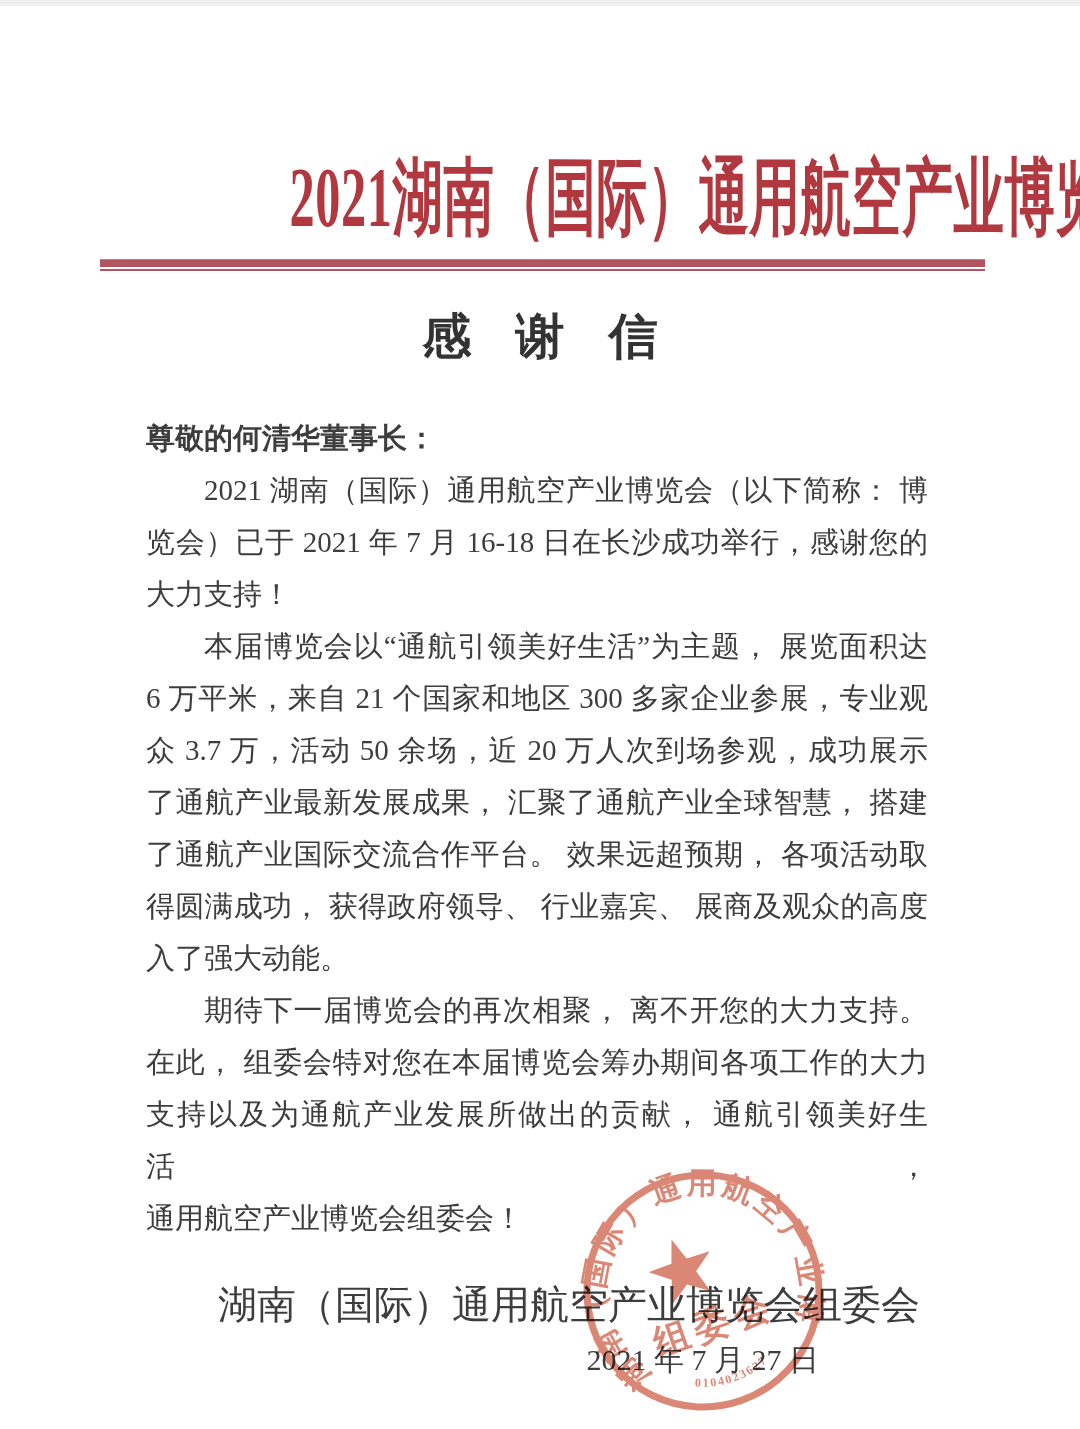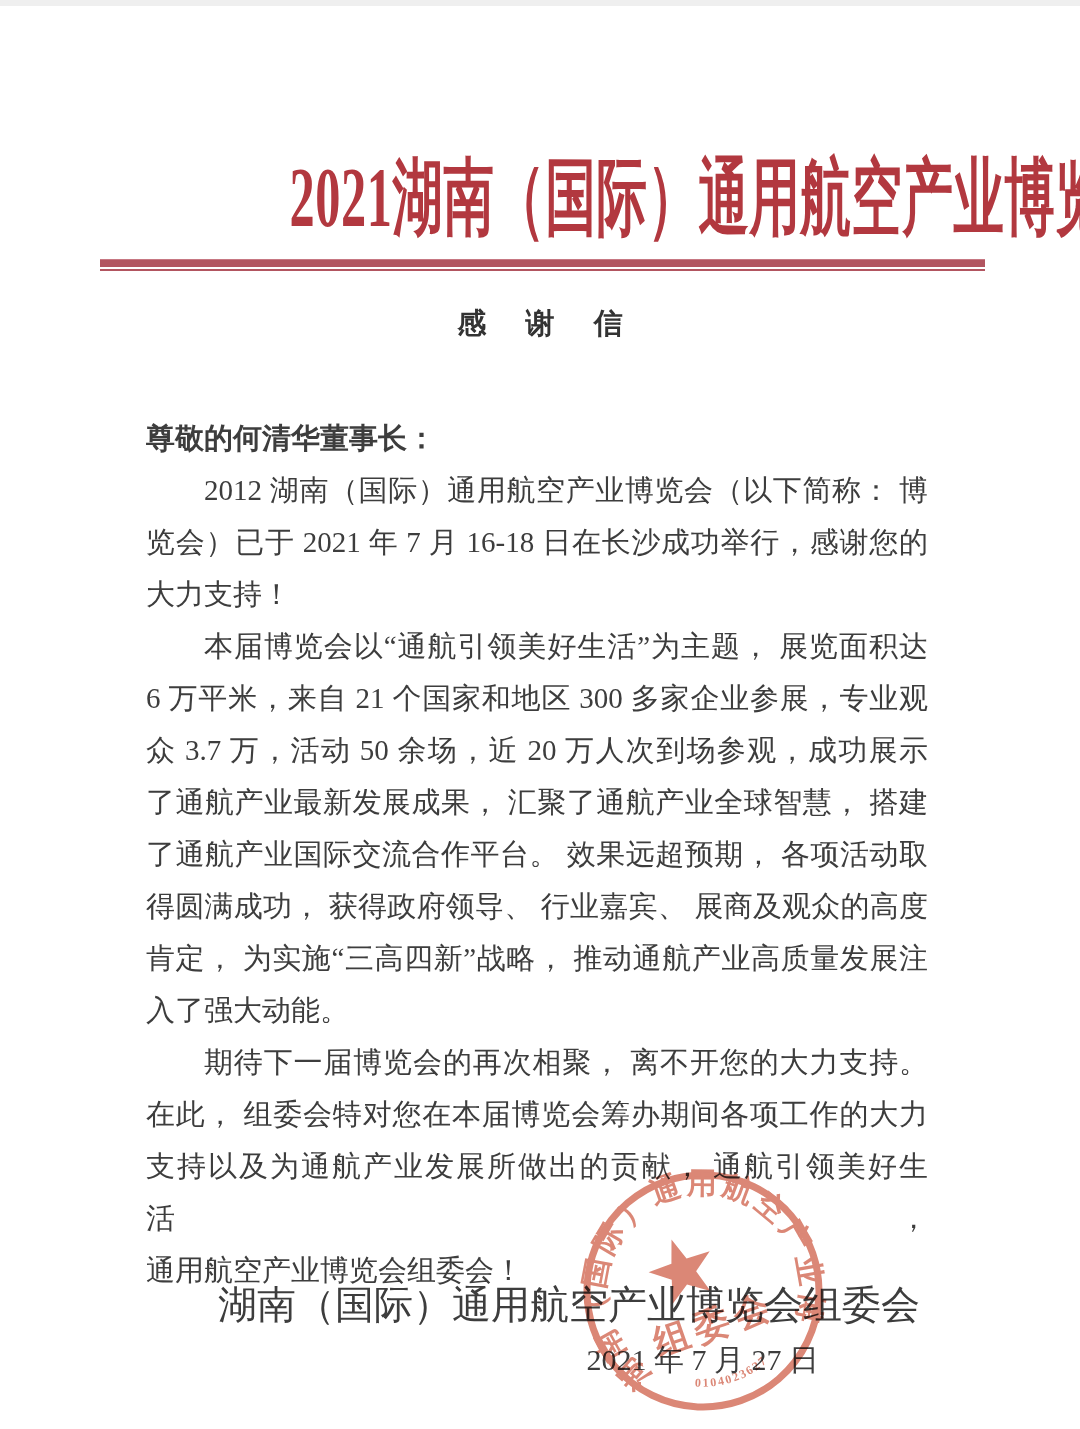--- a/index.html
+++ b/index.html
@@ -40,21 +40,21 @@
     position:absolute;top:259px;left:100px;width:885px;height:12px;
     background:linear-gradient(to bottom,
       #c77883 0 1px,
       var(--rule-red) 1px 8px,
       #ffffff 8px 10px,
       var(--rule-red) 10px 12px);
   }
   .heading{
     position:absolute;top:304px;left:0;width:100%;
     text-align:center;
-    font-size:29px;font-weight:700;color:#333333;
+    font-size:49px;font-weight:700;color:#333333;
     letter-spacing:16px;padding-left:16px;box-sizing:border-box;
   }
   .letter{
     position:absolute;top:412px;left:146px;width:782px;
     font-size:29px;line-height:52px;color:var(--body-ink);
   }
   .salutation{text-align:left;font-weight:bold;}
   .line{text-align:justify;text-align-last:justify;}
   .line.final{text-align-last:left;}
   .line.first{text-indent:2em;}
@@ -89,30 +89,29 @@
     <span class="title-inner">2021湖南（国际）通用航空产业博览会</span>
   </div>
 
   <div class="rule"></div>
 
   <div class="heading">感 谢 信</div>
 
   <div class="letter">
     <div class="salutation">尊敬的何清华董事长：</div>
     <div>
-        <div class="line first">2012 湖南（国际）通用航空产业博览会（以下简称： 博</div>
+        <div class="line first">2021 湖南（国际）通用航空产业博览会（以下简称： 博</div>
         <div class="line">览会）已于 2021 年 7 月 16-18 日在长沙成功举行，感谢您的</div>
         <div class="line final">大力支持！</div>
         <div class="line first">本届博览会以“通航引领美好生活”为主题， 展览面积达</div>
         <div class="line">6 万平米，来自 21 个国家和地区 300 多家企业参展，专业观</div>
         <div class="line">众 3.7 万，活动 50 余场，近 20 万人次到场参观，成功展示</div>
         <div class="line">了通航产业最新发展成果， 汇聚了通航产业全球智慧， 搭建</div>
         <div class="line">了通航产业国际交流合作平台。 效果远超预期， 各项活动取</div>
         <div class="line">得圆满成功， 获得政府领导、 行业嘉宾、 展商及观众的高度</div>
-        <div class="line">肯定， 为实施“三高四新”战略， 推动通航产业高质量发展注</div>
         <div class="line final">入了强大动能。</div>
         <div class="line first">期待下一届博览会的再次相聚， 离不开您的大力支持。</div>
         <div class="line">在此， 组委会特对您在本届博览会筹办期间各项工作的大力</div>
         <div class="line">支持以及为通航产业发展所做出的贡献， 通航引领美好生活，</div>
         <div class="line final">通用航空产业博览会组委会！</div>
       </div>
   </div>
 
   <div class="signature-row">湖南（国际）通用航空产业博览会组委会</div>
 

